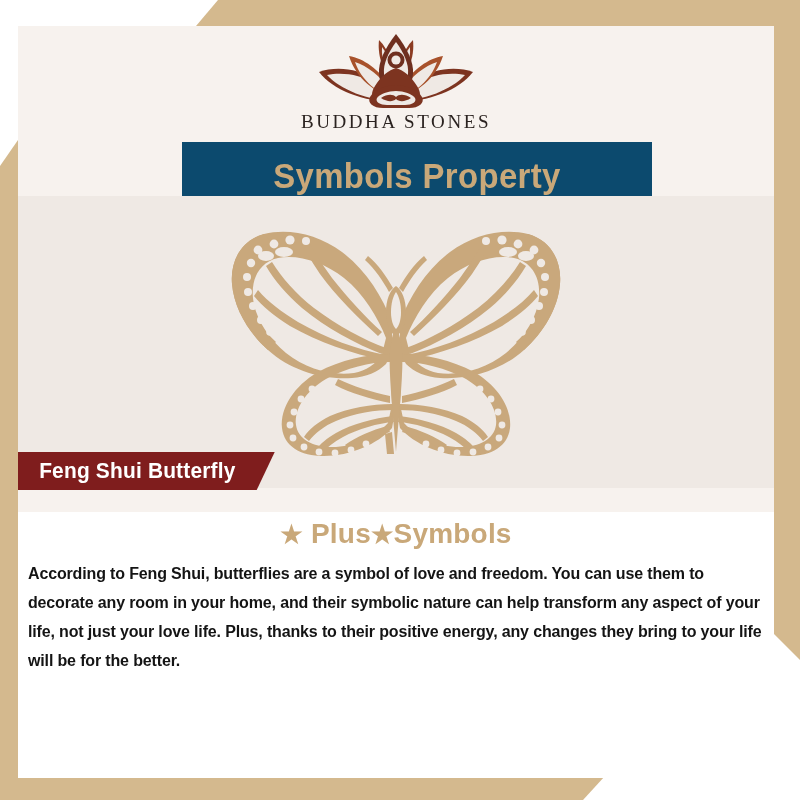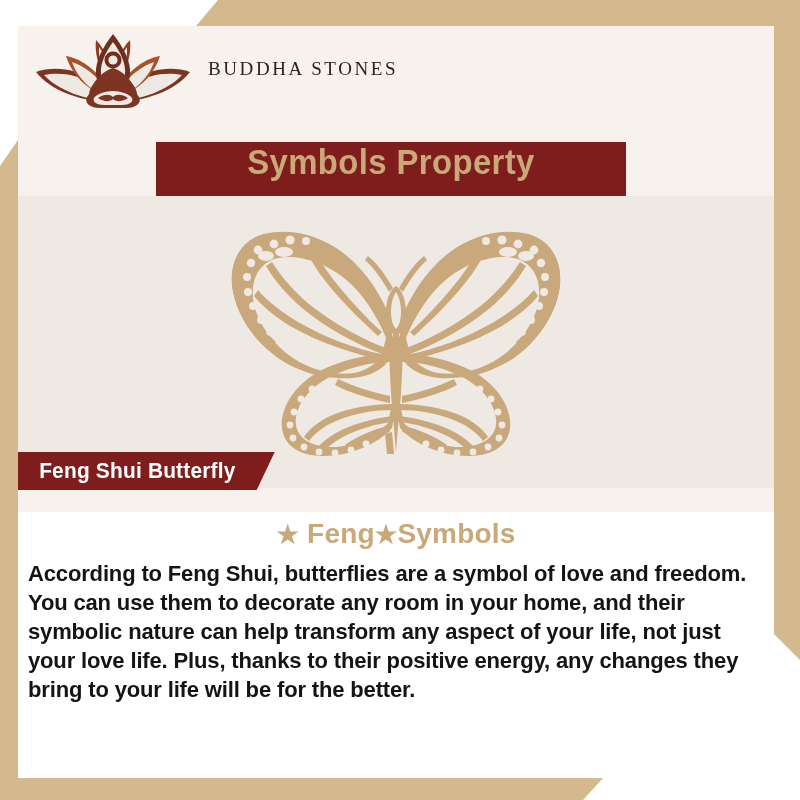--- a/index.html
+++ b/index.html
@@ -60,41 +60,41 @@
   .header {
     position: absolute;
     left: 18px; top: 26px;
     width: 756px; height: 116px;
     background: #f7f2ee;
   }
   .logo-wrap {
     position: absolute;
     left: 0; right: 0; top: 0;
     display: flex;
-    flex-direction: row;
+    flex-direction: column;
     align-items: center;
   }
   .logo-mark { width: 190px; height: 86px; display: block; margin-top: 2px; }
   .logo-text {
     font-family: "Liberation Serif", serif;
     font-size: 19px;
     letter-spacing: 2.6px;
     color: #2b2320;
     margin-top: -3px;
     white-space: nowrap;
   }
 
   
   .title-plate {
     position: absolute;
-    left: 156px; top: 142px;
+    left: 182px; top: 142px;
     width: 470px; height: 54px;
-    background: #7f1d1d;
+    background: #0c4a6e;
     display: flex;
-    align-items: flex-start;
+    align-items: flex-end;
     justify-content: center;
   }
   .title-text {
     font-family: "Liberation Sans Narrow", "Liberation Sans", sans-serif;
     font-weight: bold;
     font-size: 35px;
     color: #c9a879;
     letter-spacing: 0.4px;
     transform: scaleX(0.94);
     white-space: nowrap;
@@ -152,21 +152,21 @@
     font-size: 28px;
     color: #c9a879;
     letter-spacing: 0.2px;
     white-space: nowrap;
   }
   .tagline .star { font-size: 25px; }
   .body-copy {
     margin: 9px 9px 0 10px;
     font-family: "Liberation Sans", sans-serif;
     font-weight: bold;
-    font-size: 22px;
+    font-size: 16px;
     line-height: 29px;
     color: #141414;
     letter-spacing: -0.15px;
     text-align: left;
   }
 </style>
 </head>
 <body>
 
 <div id="page">
@@ -310,17 +310,17 @@
         <path d="M193 62 C 200 50, 208 38, 218 30 L 221 34 C 211 43, 203 55, 197 66 Z"></path>
       </g>
     </svg>
   </div>
 
   <div class="banner">
     <span class="banner-text">Feng Shui Butterfly</span>
   </div>
 
   <div class="content">
-    <div class="tagline"><span class="star">★</span> <span>Feng</span><span class="star">★</span><span>Symbols</span></div>
+    <div class="tagline"><span class="star">★</span> <span>Plus</span><span class="star">★</span><span>Symbols</span></div>
     <p class="body-copy">According to Feng Shui, butterflies are a symbol of love and freedom. You can use them to decorate any room in your home, and their symbolic nature can help transform any aspect of your life, not just your love life. Plus, thanks to their positive energy, any changes they bring to your life will be for the better.</p>
   </div>
 
 </div>
 
 </body></html>

